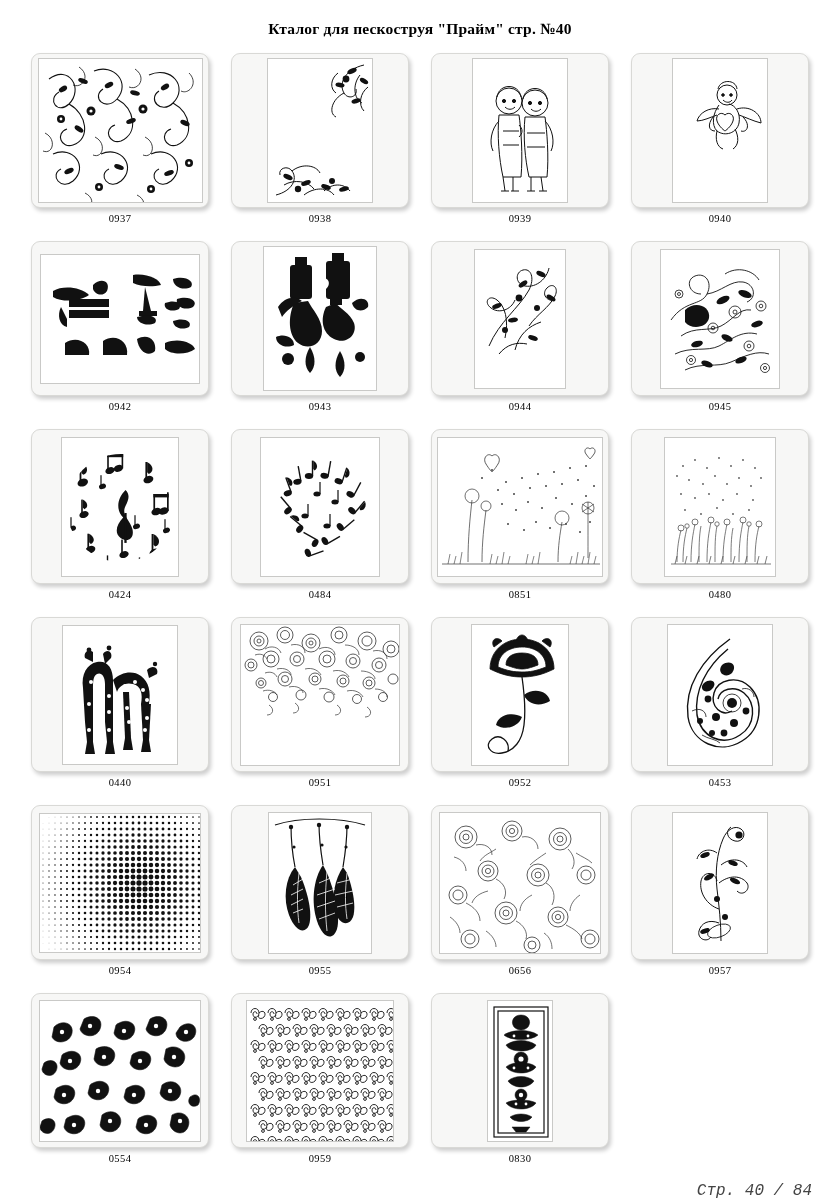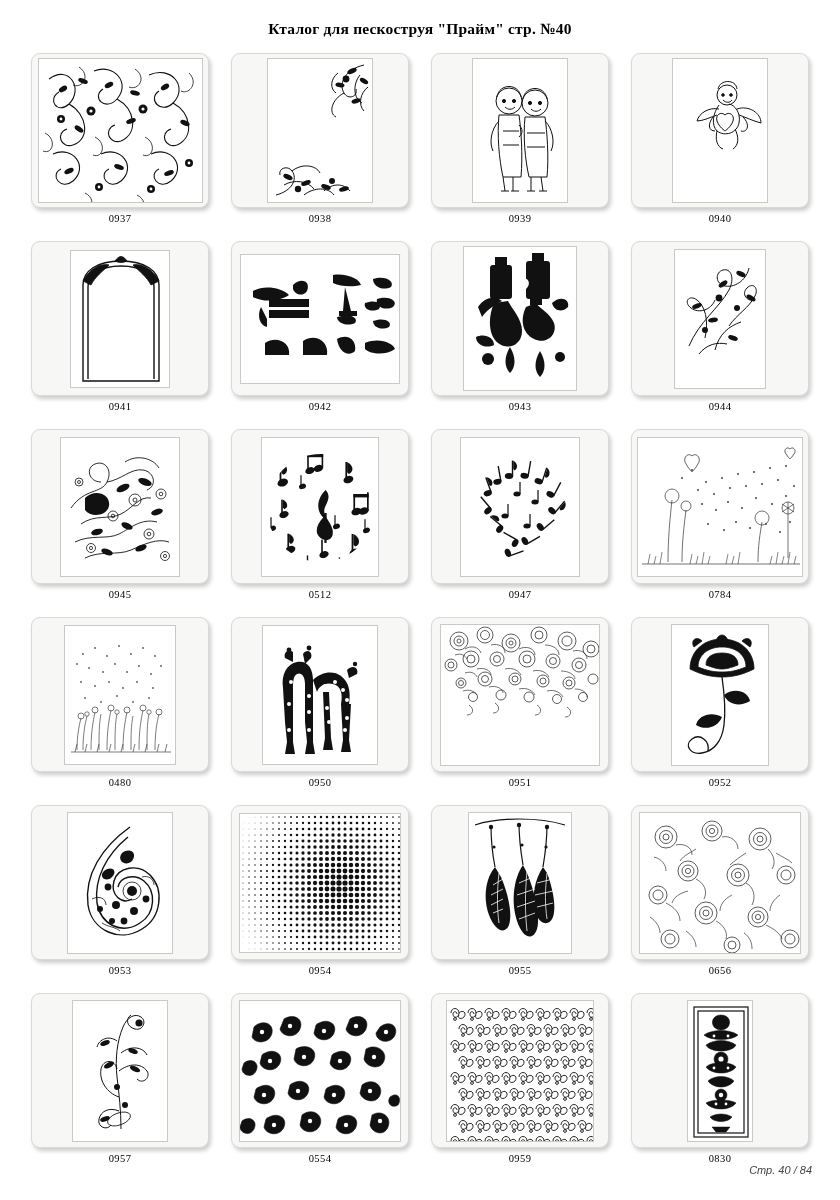--- a/index.html
+++ b/index.html
@@ -72,24 +72,24 @@
   .caption {
     margin-top: 4px;
     font-family: "Liberation Serif", serif;
     font-size: 10.5px;
     color: #000;
     letter-spacing: 0.4px;
   }
   .footer {
     position: absolute;
     right: 28px;
-    bottom: 24px;
-    font-family: Liberation Sans, sans-serif;
+    bottom: 0;
+    font-family: Liberation Mono, monospace;
     font-style: italic;
-    font-size: 11px;
+    font-size: 16px;
     color: #444;
   }
 </style>
 </head>
 <body>
 
 <div class="page">
 
   <div class="page-title">Кталог для пескоструя "Прайм" стр. №40</div>
 
@@ -244,40 +244,20 @@
                 <path d="M70 58 C78 66, 74 74, 68 72"></path>
                 <path d="M44 62 C42 56, 48 52, 52 56 C56 52, 62 56, 60 62 C58 68, 52 72, 52 72 C52 72, 46 68, 44 62 Z"></path>
               </g>
             </svg>
           </div>
         </div>
       </div>
       <div class="caption">0940</div>
     </div>
 
-    <div class="cell">
-      <div class="thumb-wrap">
-        <div class="thumb">
-          <div class="art" style="width:100px;height:138px;">
-            <svg width="100" height="138" viewBox="0 0 100 138">
-              <g stroke="#111" fill="none" stroke-width="1.4">
-                <path d="M12 130 L12 34 C12 20, 26 10, 50 10 C74 10, 88 20, 88 34 L88 130 Z"></path>
-                <path d="M17 128 L17 36 C17 24, 29 15, 50 15 C71 15, 83 24, 83 36 L83 128"></path>
-              </g>
-              <g stroke="#111" fill="#111" stroke-width="0.8">
-                <path d="M12 30 C18 18, 30 12, 38 14 C32 20, 24 26, 20 34 Z"></path>
-                <path d="M88 30 C82 18, 70 12, 62 14 C68 20, 76 26, 80 34 Z"></path>
-                <path d="M44 10 C48 4, 52 4, 56 10 C52 12, 48 12, 44 10 Z"></path>
-              </g>
-            </svg>
-          </div>
-        </div>
-      </div>
-      <div class="caption">0941</div>
-    </div>
 
     <div class="cell">
       <div class="thumb-wrap">
         <div class="thumb">
           <div class="art" style="width:160px;height:130px;">
             <svg width="160" height="130" viewBox="0 0 160 130">
               <g fill="#111" stroke="none">
                 <path d="M12 36 C22 30, 40 32, 48 40 C40 46, 22 48, 12 42 Z"></path>
                 <rect x="28" y="44" width="40" height="8"></rect>
                 <rect x="28" y="55" width="40" height="8"></rect>
@@ -493,21 +473,21 @@
                   <g transform="translate(74,118) scale(0.7)">
                     <ellipse cx="0" cy="22" rx="6" ry="4.2" transform="rotate(-20)"></ellipse>
                       <rect x="4" y="2" width="2" height="20"></rect>
                   </g>
                 </g>
               </g>
             </svg>
           </div>
         </div>
       </div>
-      <div class="caption">0512</div>
+      <div class="caption">0424</div>
     </div>
 
     <div class="cell">
       <div class="thumb-wrap">
         <div class="thumb">
           <div class="art" style="width:120px;height:140px;">
             <svg width="120" height="140" viewBox="0 0 120 140">
               <g fill="#111">
                 <g transform="translate(22,42) scale(0.7) rotate(-20)">
                   <ellipse cx="0" cy="20" rx="6" ry="4.2"></ellipse>
@@ -580,21 +560,21 @@
                 </g>
                 <g transform="translate(66,76) scale(0.6)">
                   <ellipse cx="0" cy="20" rx="6" ry="4.2"></ellipse>
                     <rect x="4" y="0" width="2" height="20"></rect>
                 </g>
               </g>
             </svg>
           </div>
         </div>
       </div>
-      <div class="caption">0947</div>
+      <div class="caption">0484</div>
     </div>
 
     <div class="cell">
       <div class="thumb-wrap">
         <div class="thumb">
           <div class="art" style="width:166px;height:140px;">
             <svg width="166" height="140" viewBox="0 0 166 140">
               <g stroke="#333" fill="none" stroke-width="0.7">
                 <path d="M30 124 C30 100, 32 80, 34 62"></path>
                 <path d="M44 124 C44 104, 46 88, 48 72"></path>
@@ -644,21 +624,21 @@
               </g>
               <g stroke="#333" fill="none" stroke-width="0.7">
                 <circle cx="150" cy="70" r="6"></circle>
                 <path d="M150 76 C150 90, 150 104, 150 120"></path>
                 <path d="M144 66 L156 74 M144 74 L156 66 M150 64 L150 76"></path>
               </g>
             </svg>
           </div>
         </div>
       </div>
-      <div class="caption">0784</div>
+      <div class="caption">0851</div>
     </div>
 
     <div class="cell">
       <div class="thumb-wrap">
         <div class="thumb">
           <div class="art" style="width:112px;height:140px;">
             <svg width="112" height="140" viewBox="0 0 112 140">
               <g fill="#555">
                 <circle cx="18" cy="28" r="0.9"></circle>
                   <circle cx="30" cy="22" r="0.9"></circle>
@@ -751,21 +731,21 @@
                   <circle cx="66" cy="96" r="2"></circle>
                 <circle cx="84" cy="92" r="2"></circle>
                   <circle cx="26" cy="104" r="2"></circle>
                   <circle cx="46" cy="104" r="2"></circle>
                 <circle cx="82" cy="104" r="2"></circle>
               </g>
             </svg>
           </div>
         </div>
       </div>
-      <div class="caption">0950</div>
+      <div class="caption">0440</div>
     </div>
 
     <div class="cell">
       <div class="thumb-wrap">
         <div class="thumb">
           <div class="art" style="width:160px;height:142px;">
             <svg width="160" height="142" viewBox="0 0 160 142">
               <g stroke="#333" fill="none" stroke-width="0.8">
                 <g>
                   <circle cx="18" cy="16" r="9"></circle>
@@ -896,21 +876,21 @@
               <g stroke="#111" fill="none" stroke-width="0.8">
                 <path d="M24 86 C32 82, 38 86, 38 92"></path>
                 <path d="M74 64 C80 62, 86 66, 86 72"></path>
                 <path d="M34 110 C40 114, 48 114, 52 118"></path>
                 <circle cx="64" cy="78" r="9"></circle>
               </g>
             </svg>
           </div>
         </div>
       </div>
-      <div class="caption">0953</div>
+      <div class="caption">0453</div>
     </div>
 
     <div class="cell">
       <div class="thumb-wrap">
         <div class="thumb">
           <div class="art" style="width:162px;height:140px;">
             <svg width="162" height="140" viewBox="0 0 162 140" id="halftone">
               <g fill="#111" id="halftone-dots">
                   <circle cx="9.0" cy="3.0" r="0.21"></circle>
                   <circle cx="15.0" cy="3.0" r="0.32"></circle>

